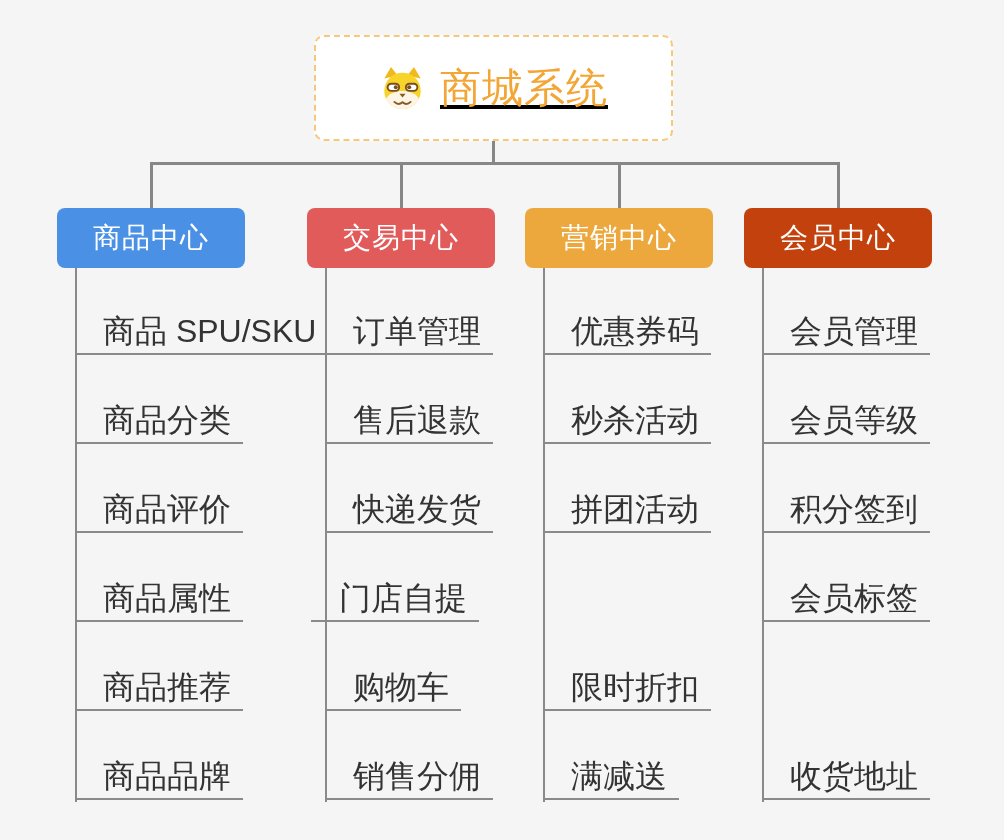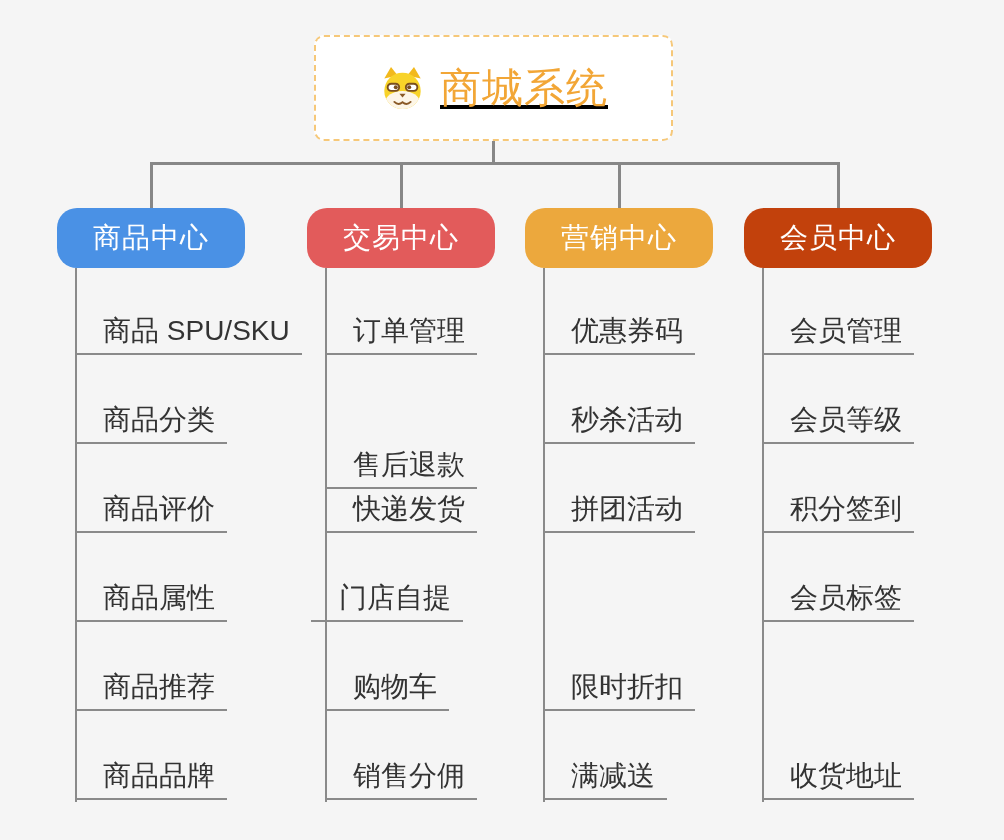--- a/index.html
+++ b/index.html
@@ -20,28 +20,28 @@
   .root-label{font-size:41px;color:#f2a636;letter-spacing:1px;line-height:1;}
   .doge{width:47px;height:46px;flex:0 0 auto;}
 
   
   .cline{position:absolute;background:#878787;}
 
   
   .branch-col{position:absolute;width:270px;}
   .branch-box{
     position:absolute;left:0;top:0;width:188px;height:60px;
-    border-radius:20px;display:flex;align-items:center;justify-content:center;
+    border-radius:8px;display:flex;align-items:center;justify-content:center;
     color:#ffffff;font-size:28px;letter-spacing:1px;
     cursor:default;
   }
   .col-spine{position:absolute;width:2px;background:#8a8a8a;}
   .leaf{
     position:absolute;white-space:nowrap;
-    font-size:28px;line-height:32px;color:#333333;
+    font-size:32px;line-height:32px;color:#333333;
     padding:0 12px 6px 28px;
     border-bottom:2px solid #8a8a8a;
   }
 </style>
 </head>
 <body>
 
 <div class="canvas">
 
   <div class="root-node">
@@ -81,21 +81,21 @@
         <div class="leaf" style="left: 18px; top: 196px;">商品分类</div>
         <div class="leaf" style="left: 18px; top: 285px;">商品评价</div>
         <div class="leaf" style="left: 18px; top: 374px;">商品属性</div>
         <div class="leaf" style="left: 18px; top: 463px;">商品推荐</div>
         <div class="leaf" style="left: 18px; top: 552px;">商品品牌</div>
       </div>
       <div class="branch-col" style="left: 307px; top: 208px; height: 632px;">
         <div class="branch-box" style="background: rgb(226, 91, 91);">交易中心</div>
         <div class="col-spine" style="left: 18px; top: 60px; height: 534px;"></div>
         <div class="leaf" style="left: 18px; top: 107px;">订单管理</div>
-        <div class="leaf" style="left: 18px; top: 196px; margin-top: 45px;">售后退款</div>
+        <div class="leaf" style="left: 18px; top: 196px;">售后退款</div>
         <div class="leaf" style="left: 18px; top: 285px;">快递发货</div>
         <div class="leaf" style="left: 4px; top: 374px;">门店自提</div>
         <div class="leaf" style="left: 18px; top: 463px;">购物车</div>
         <div class="leaf" style="left: 18px; top: 552px;">销售分佣</div>
       </div>
       <div class="branch-col" style="left: 525px; top: 208px; height: 632px;">
         <div class="branch-box" style="background: rgb(236, 168, 61);">营销中心</div>
         <div class="col-spine" style="left: 18px; top: 60px; height: 534px;"></div>
         <div class="leaf" style="left: 18px; top: 107px;">优惠券码</div>
         <div class="leaf" style="left: 18px; top: 196px;">秒杀活动</div>

